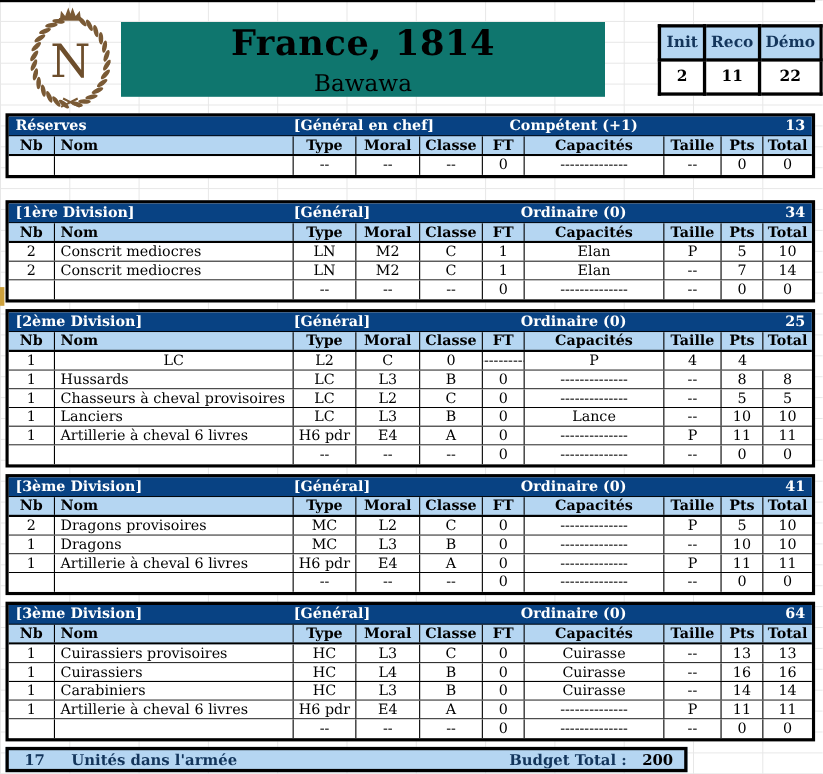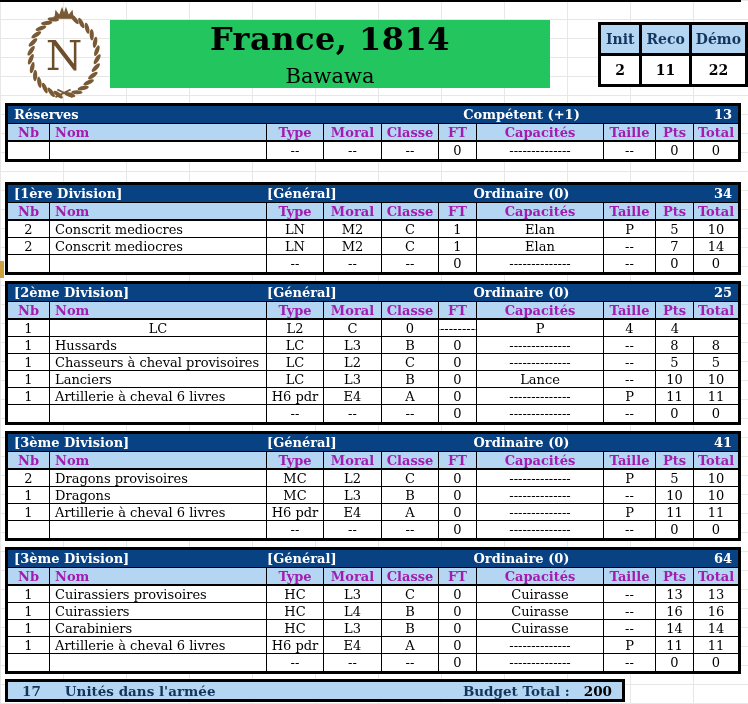--- a/index.html
+++ b/index.html
@@ -11,21 +11,21 @@
     background-image:
       linear-gradient(to right,#e7e7e7 1px,transparent 1px),
       linear-gradient(to bottom,#e7e7e7 1px,transparent 1px);
     background-size:63px 19px;
   }
   .topline { position:absolute; left:0; top:0; width:741px; height:2px; background:#000; }
   .goldmark { position:absolute; left:0; top:261px; width:4px; height:17px; background:#cda13d; }
 
   
   .logo { position:absolute; left:12px; top:4px; width:104px; height:95px; }
-  .titlewrap { position:absolute; left:110px; top:20px; width:440px; text-align:center; background:#22c55e; }
+  .titlewrap { position:absolute; left:110px; top:20px; width:440px; text-align:center; background:#0f766e; }
   .title { font-size:32px; font-weight:bold; letter-spacing:.5px; }
   .subtitle { font-size:21px; margin-top:6px; }
 
   table.stats { position:absolute; left:598px; top:22px; border-collapse:collapse; background:#fff; }
   table.stats td {
     border:3px solid #000; text-align:center; font-weight:bold; font-size:14px;
     height:31px; padding:0 4px;
   }
   table.stats td.sh { background:#b5d6f2; color:#14365c; width:48px;margin-left:32px; }
   table.stats td.sv { background:#fff; color:#000; width:48px; }
@@ -37,21 +37,21 @@
   .grid { display:grid; grid-template-columns:42px 217px 57px 58px 57px 38px 127px 52px 38px 1fr;text-align:center; }
 
   .band { background:#084283; color:#fff; height:18px; border-bottom:1px solid #000; font-weight:bold; font-size:13px; }
   .band span { display:flex; align-items:center; white-space:nowrap; overflow:hidden; }
   .b-name  { grid-column:1/3; padding-left:6px; }
   .b-gen   { grid-column:3/6; }
   .b-rate  { grid-column:6/8; justify-content:center; }
   .b-total { grid-column:8/11; justify-content:flex-end; padding-right:6px; }
 
   .thead { background:#b5d6f2; height:18px; border-bottom:2px solid #000; }
-  .thead .cell { color:#a21caf; font-weight:bold; }
+  .thead .cell { color:#000000; font-weight:bold; }
 
   .drow { height:17px; border-bottom:1px solid #000; background:#fff; }
   .drow:last-child { border-bottom:none; }
 
   .cell {
     display:flex; align-items:center; justify-content:center;
     border-right:1px solid #000; font-size:13px; white-space:nowrap; overflow:hidden;
   }
   .cell:last-child { border-right:none; }
   .cell.c-nom { justify-content:flex-start; padding-left:5px; }
@@ -128,20 +128,21 @@
         <td class="sv">11</td>
         <td class="sv">22</td>
       </tr>
   </tbody>
 </table>
 
 <div id="sections">
     <div class="section first">
       <div class="band grid">
         <span class="b-name">Réserves</span>
+        <span class="b-gen">[Général en chef]</span>
         <span class="b-rate">Compétent (+1)</span>
         <span class="b-total">13</span>
       </div>
       <div class="thead grid">
         <div class="cell c-nb">Nb</div>
         <div class="cell c-nom">Nom</div>
         <div class="cell c-type">Type</div>
         <div class="cell c-moral">Moral</div>
         <div class="cell c-classe">Classe</div>
         <div class="cell c-ft">FT</div>

